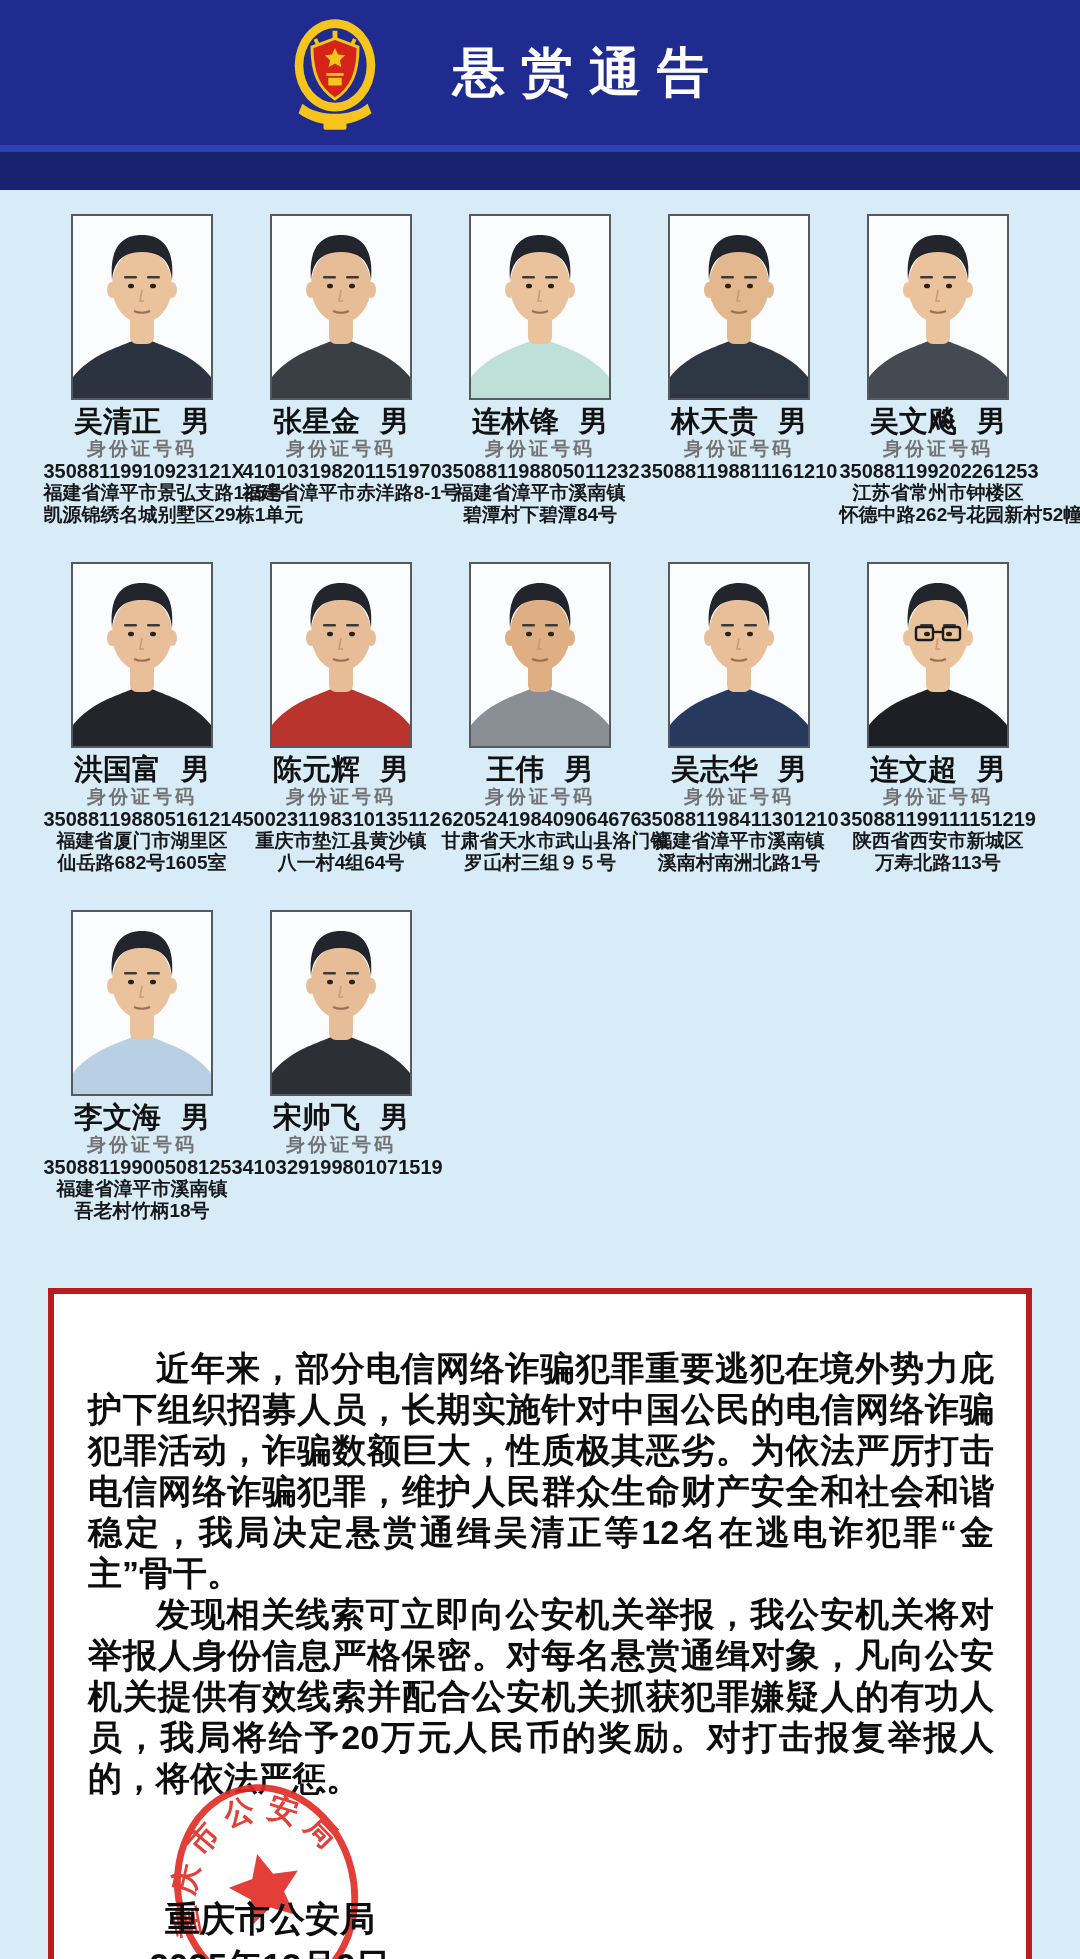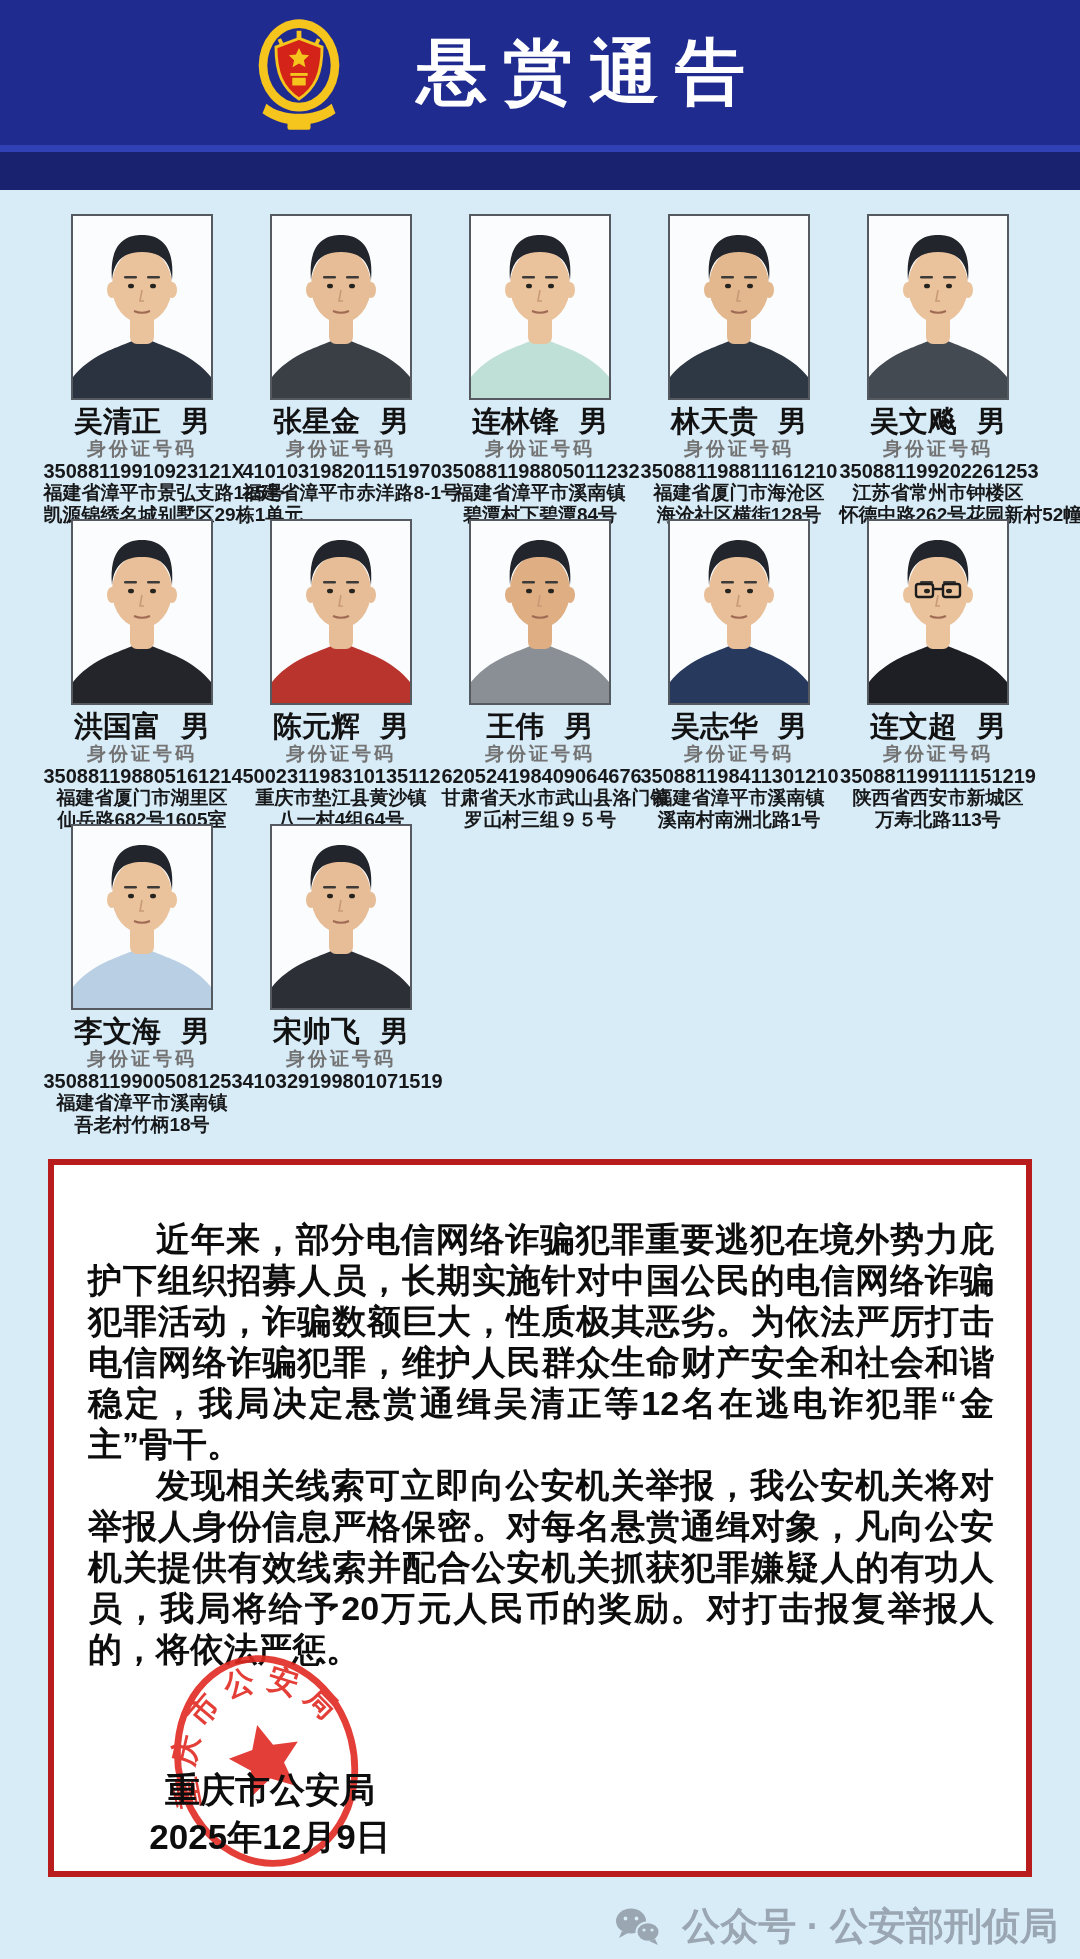--- a/index.html
+++ b/index.html
@@ -7,27 +7,27 @@
   body { font-family:"Liberation Sans","DejaVu Sans",sans-serif; }
   .page { position:relative; width:1080px; height:1959px; margin:0 auto; background:#d8ecf8; overflow:hidden; }
 
   
   .header { position:relative; width:100%; height:190px; background:#19226e; }
   .header-main { position:relative; width:100%; height:145px; background:#1f2b8e;
                  display:flex; align-items:center; justify-content:center; gap:62px; }
   .header-strip { width:100%; height:7px; background:#2f41b5; }
   .header-lower { width:100%; height:38px; background:#19226e; }
   .emblem { width:96px; height:120px; flex:0 0 auto; transform:translateX(-38px); }
-  .page-title { color:#ffffff; font-size:70px; font-weight:900; letter-spacing:16px;
+  .page-title { color:#ffffff; font-size:52px; font-weight:900; letter-spacing:16px;
                 transform:translateX(-30px); white-space:nowrap; }
 
   
   .grid { display:grid; grid-template-columns:repeat(5,197px); justify-content:center;
           margin-top:24px; row-gap:0; column-gap:2px; }
-  .card { width:197px; height:305px; text-align:center; }
+  .card { width:197px; height:348px; text-align:center; }
   .photo { width:142px; height:186px; margin:0 auto; border:2px solid #555a61;
            background:linear-gradient(#fdfdfe,#eef1f4); overflow:hidden; }
   .photo svg { display:block; width:100%; height:100%; }
   .pname { margin-top:4px; font-size:29px; line-height:34px; font-weight:800; color:#121212; white-space:nowrap; }
   .pname .g { margin-left:20px; }
   .idlabel { font-size:19px; line-height:22px; font-weight:800; color:#737373; letter-spacing:3px; }
   .idnum { font-size:20px; line-height:22px; font-weight:800; color:#17181a; }
   .addr-line { font-size:19px; line-height:22px; font-weight:700; color:#17181a; white-space:nowrap; }
 
   
@@ -195,24 +195,20 @@
           <g class="glasses" fill="none" stroke="#1b1b1b" stroke-width="2.4" style="display: none;">
             <rect x="47" y="63" width="17" height="13" rx="2.5"></rect>
             <rect x="74" y="63" width="17" height="13" rx="2.5"></rect>
             <line x1="64" y1="68" x2="74" y2="68"></line>
           </g>
         </svg>
       </div>
       <div class="pname"><span>林天贵</span><span class="g">男</span></div>
       <div class="idlabel">身份证号码</div>
       <div class="idnum">350881198811161210</div>
-      <div>
-          <div class="addr-line">福建省厦门市海沧区</div>
-          <div class="addr-line">海沧社区横街128号</div>
-        </div>
     </div>
 
     <div class="card">
       <div class="photo">
         <svg viewBox="0 0 138 182">
           <rect x="0" y="0" width="138" height="182" fill="#fbfcfd"></rect>
           <path class="shoulders" d="M-6,182 L-6,170 C10,142 40,133 52,128 L69,121 L86,128 C98,133 128,142 144,170 L144,182 Z" fill="#444a52"></path>
           <rect class="neck" x="57" y="98" width="24" height="30" rx="7" fill="#eac39d"></rect>
           <ellipse class="ear" cx="39" cy="74" rx="5" ry="8" fill="#eac39d"></ellipse>
           <ellipse class="ear" cx="99" cy="74" rx="5" ry="8" fill="#eac39d"></ellipse>

